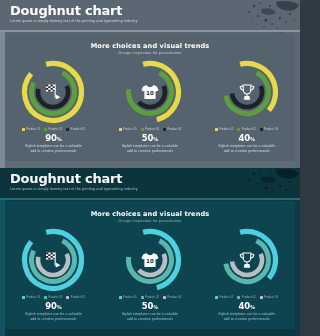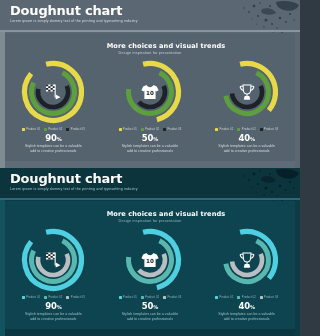--- a/index.html
+++ b/index.html
@@ -46,21 +46,20 @@
 
   .panel-foot{position:absolute;left:5px;top:161px;width:290px;height:7px;}
   .dark .panel-foot{background:#5f6c78;}
   .teal .panel-foot{background:#0c3views;}
   .teal .panel-foot{background:#0c3640;}
 
   .sec-title{
     position:absolute;width:100%;text-align:center;top:9px;
     font-size:6.6px;font-weight:bold;color:#ffffff;letter-spacing:0.1px;
     font-family:"DejaVu Sans", sans-serif;
-    padding-left:16px;
   }
   .sec-sub{
     position:absolute;width:100%;text-align:center;top:18px;
     font-size:3.7px;color:#c6ced4;letter-spacing:0.2px;
   }
   .teal .sec-sub{color:#8fb6bd;}
 
   
   .cols{position:absolute;left:0;top:24px;width:290px;height:104px;
         display:flex;justify-content:space-around;align-items:flex-start;}

